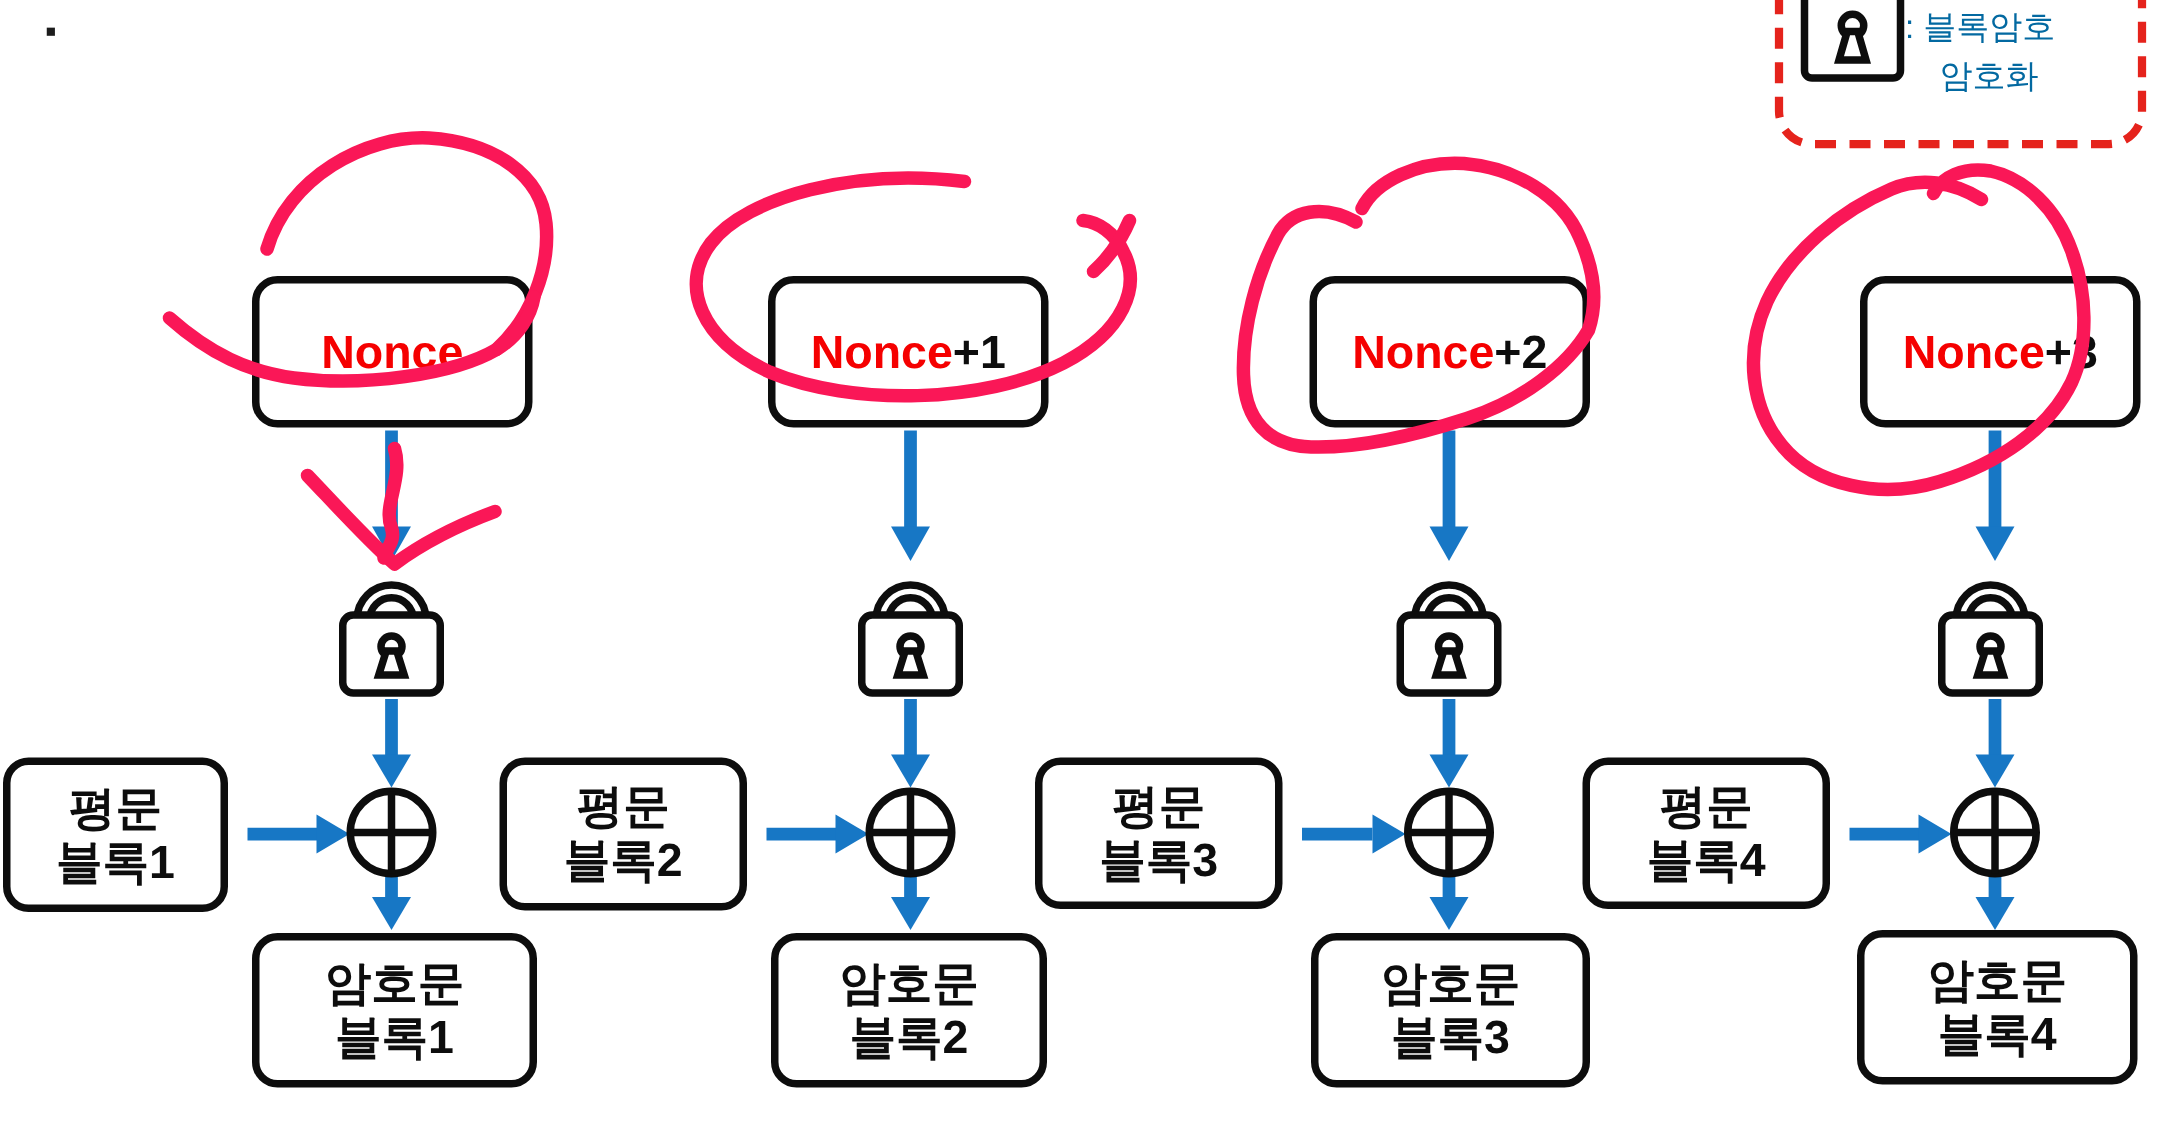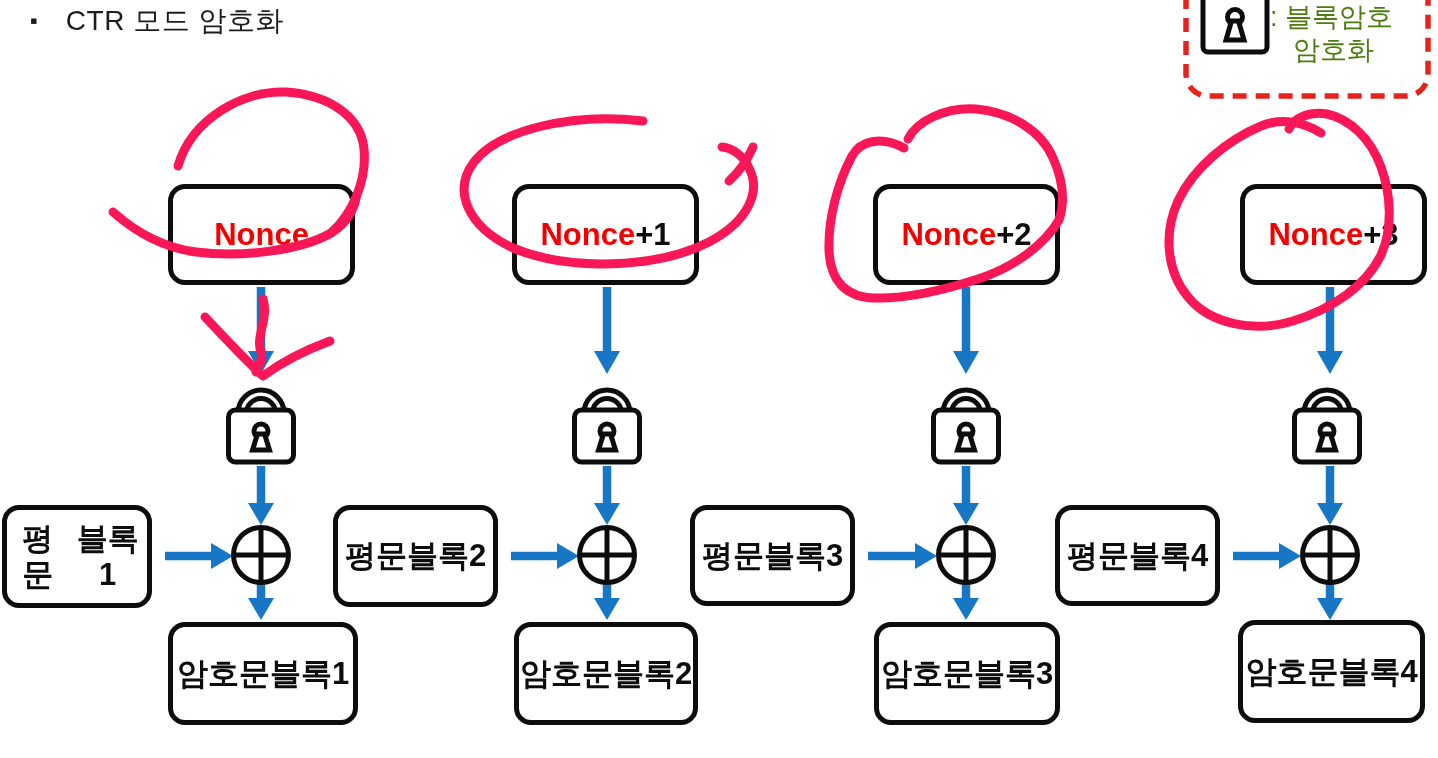--- a/index.html
+++ b/index.html
@@ -10,28 +10,28 @@
   svg { position:absolute; left:0; top:0; }
   #base-layer { z-index:1; }
   #pen-layer  { z-index:3; pointer-events:none; }
 
   
   .title-row { position:absolute; left:30px; top:4px; z-index:2;
                display:flex; align-items:center; color:#1c1c1c; }
   .bullet { font-size:22px; margin-right:28px; line-height:34px; }
   .title-text { font-size:28px; line-height:34px; letter-spacing:0.5px; }
 
-  .legend-text { position:absolute; z-index:2; color:#4d7c0f; font-size:27px; line-height:33px; }
+  .legend-text { position:absolute; z-index:2; color:#0369a1; font-size:22px; line-height:33px; }
   #legend-line1 { left:1270px; top:1px; }
   #legend-line2 { left:1293px; top:34px;text-align:right; }
 
   
   .box { position:absolute; z-index:2; box-sizing:border-box;
          background:#fff; border:5px solid var(--ink_black,#0d0d0d); border-radius:17px;
-         display:flex; align-items:center; justify-content:center;
+         display:flex; flex-direction:column; align-items:center; justify-content:center;
          font-weight:bold; font-size:31px; line-height:36px; color:#0d0d0d;
          text-align:center; }
   .nonce-box { flex-direction:row;justify-content:center; }
   .red-text { color:var(--nonce_red,#f50000); }
 
   
   .ink   { stroke:var(--ink_black,#0d0d0d); stroke-width:5; fill:none; }
   .wf    { fill:#ffffff; }
   .arrow { stroke:var(--arrow_blue,#1777c5); stroke-width:8.5; fill:none; }
   .ah    { fill:var(--arrow_blue,#1777c5); stroke:none; }
@@ -149,21 +149,20 @@
     <rect class="legend-border" x="1186" y="-28" width="242" height="124" rx="22"></rect>
     <g>
       <rect class="ink wf" x="1203" y="-14" width="64" height="66" rx="5" stroke-width="4.5"></rect>
       <circle class="ink wf" cx="1235" cy="17" r="7.5" stroke-width="4.5"></circle>
       <path class="ink wf" stroke-width="4.5" d="M 1231.5,21 L 1226,40 L 1244,40 L 1238.5,21 Z"></path>
     </g>
   </svg>
 
   <div class="title-row">
     <span class="bullet">▪</span>
-    <span class="title-text">CTR 모드 암호화</span>
   </div>
 
   <div class="legend-text" id="legend-line1">: 블록암호</div>
   <div class="legend-text" id="legend-line2">암호화</div>
 
   <div class="box nonce-box" style="left:168px; top:184px; width:187px; height:101px;">
     <span class="red-text">Nonce</span>
       <span></span>
   </div>
   <div class="box" style="left:2px; top:505px; width:150px; height:103px;">

